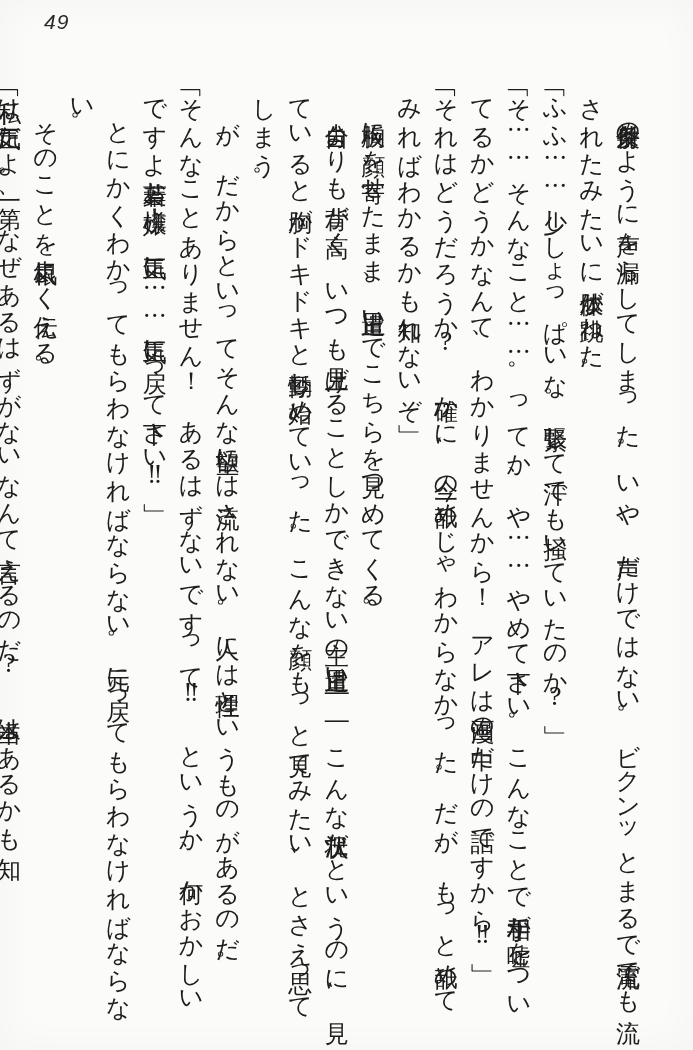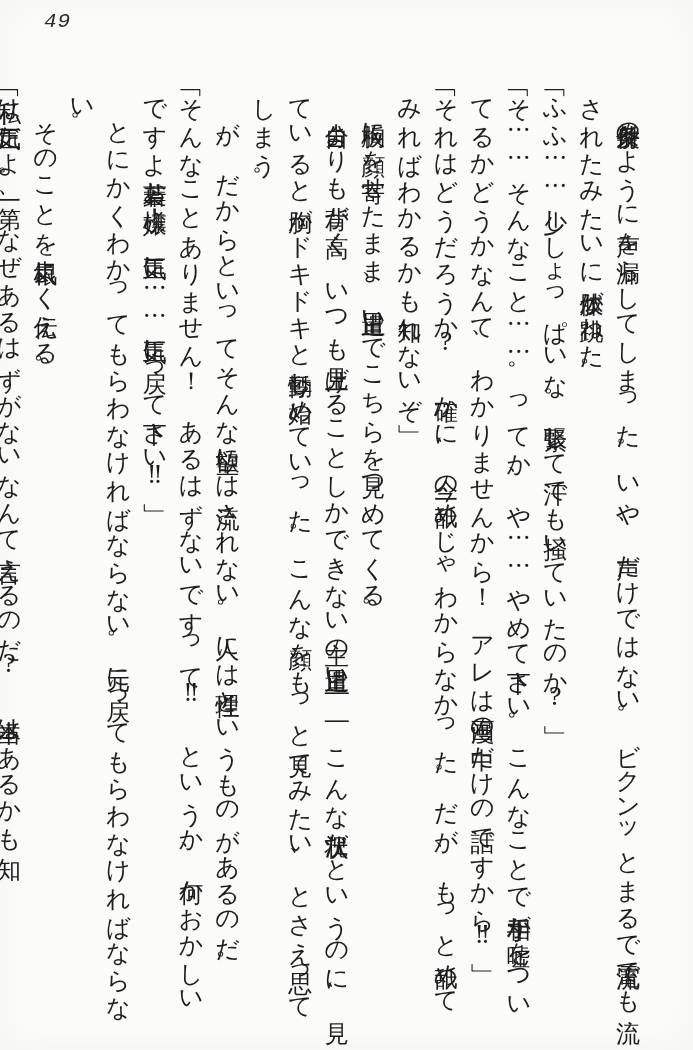--- a/index.html
+++ b/index.html
@@ -18,21 +18,21 @@
     box-shadow: inset 0 0 40px rgba(0,0,0,0.03);
   }
   .page-number {
     position: absolute;
     top: 10px;
     left: 44px;
     font-size: 21px;
     font-style: italic;
     color: #2b2b2b;
     letter-spacing: 1px;
-    font-family: Liberation Mono, monospace;
+    font-family: Liberation Sans, sans-serif;
   }
   .page-text {
     position: absolute;
     top: 82px;
     right: 47px;
     width: 620px;
     height: 936px;
     writing-mode: vertical-rl;
     text-orientation: upright;
     font-size: 24px;

